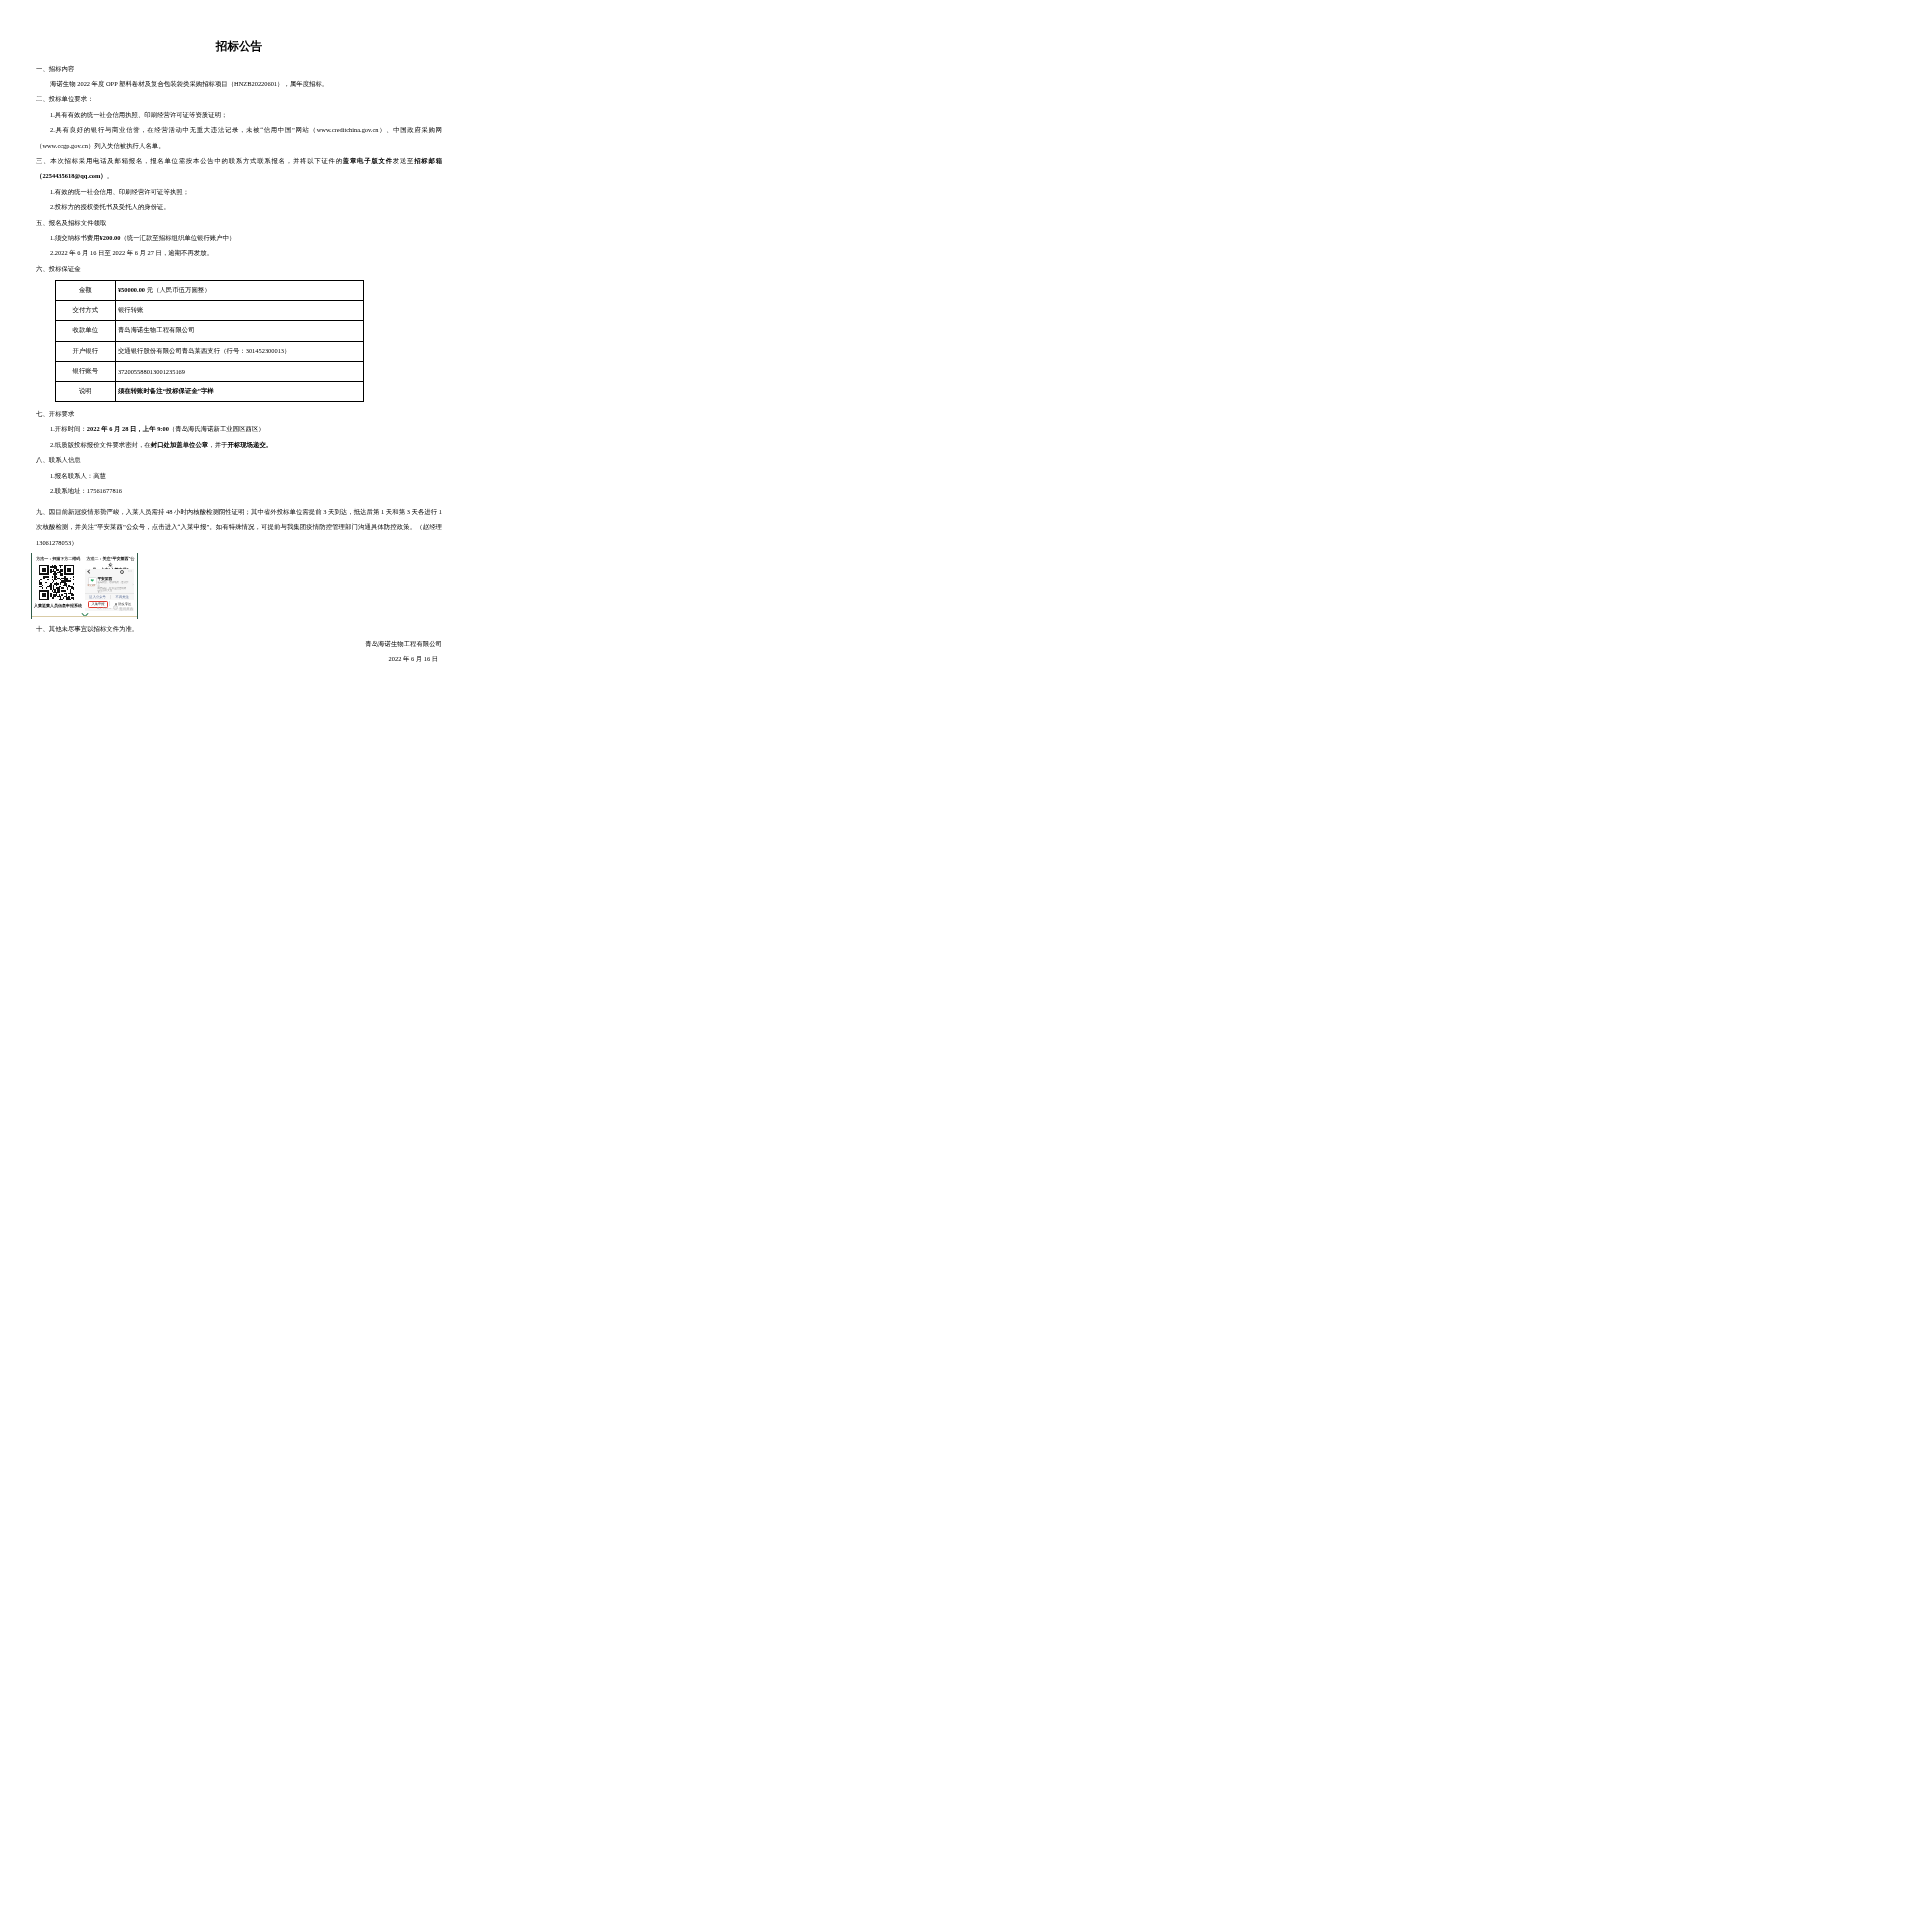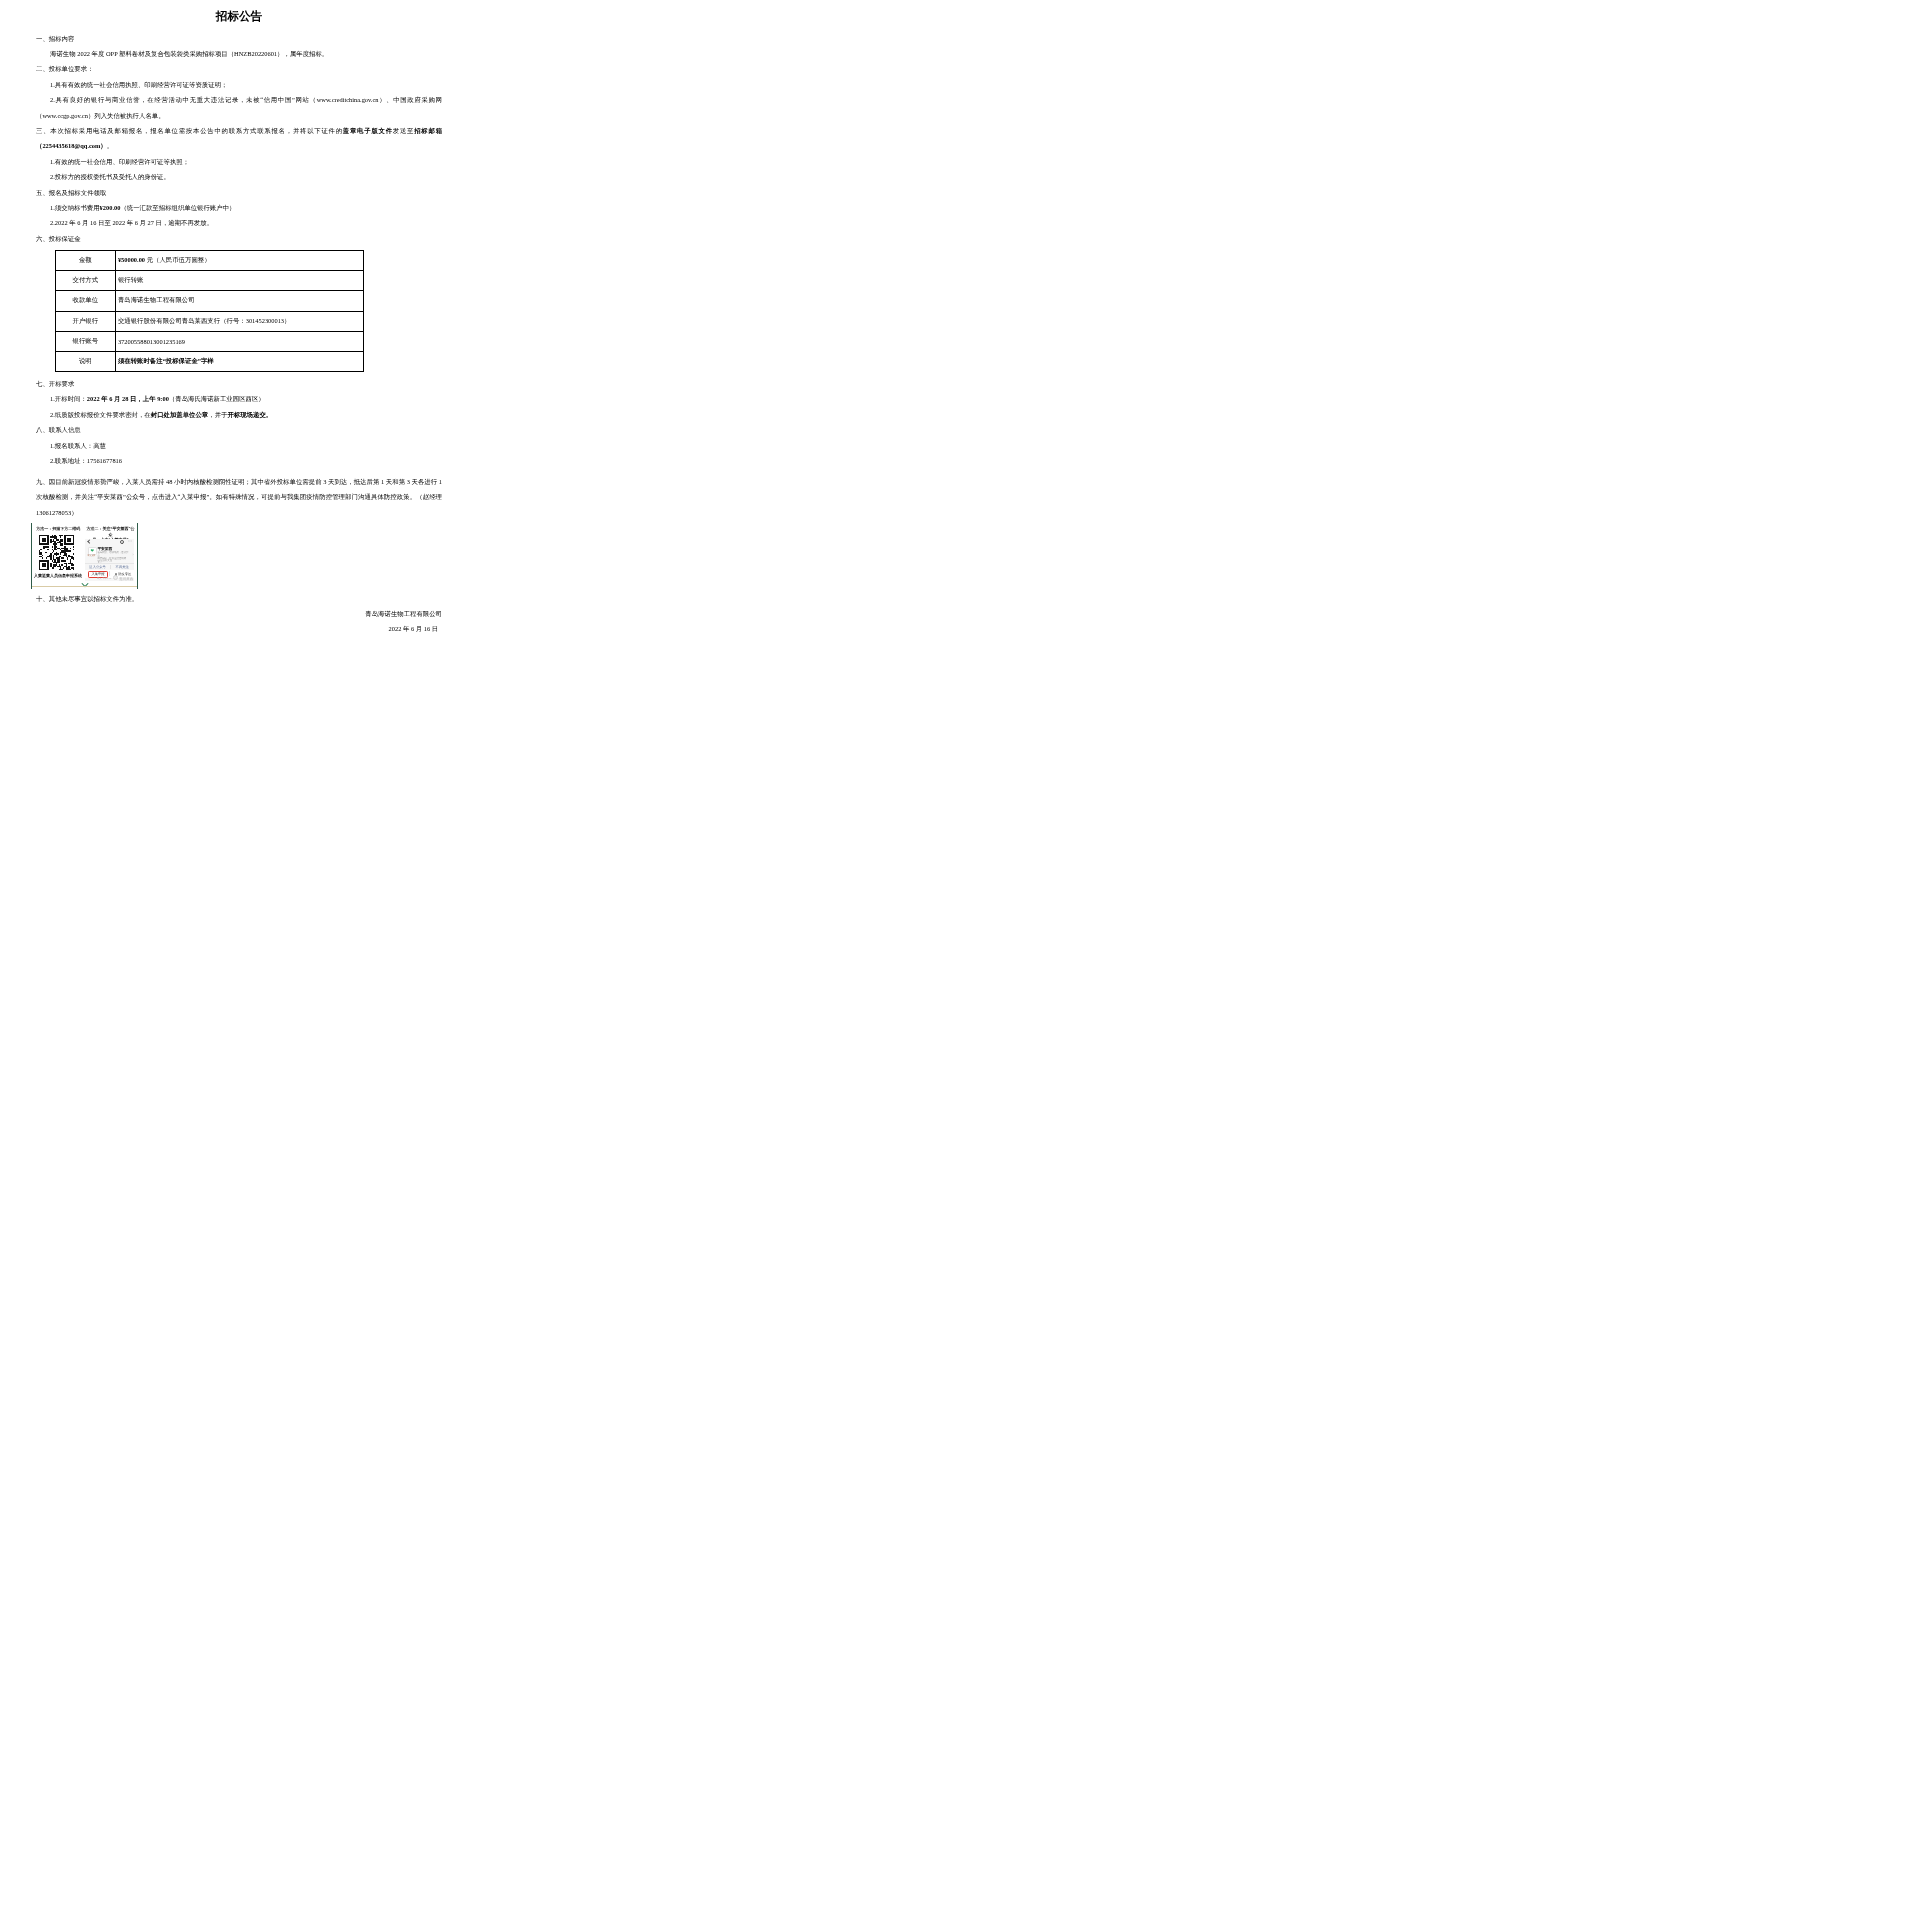--- a/index.html
+++ b/index.html
@@ -1,17 +1,17 @@
 <!DOCTYPE html>
 <html style="font-size:6.2px"><head>
 <meta charset="utf-8">
 <style>
   html,body{margin:0;padding:0;background:#ffffff;}
   body{width:478px;height:676px;position:relative;font-family:"Liberation Serif","DejaVu Serif",serif;color:#000;}
-  .doc{box-sizing:border-box;width:478px;height:676px;padding:7px 36px 0 36px;overflow:hidden;}
+  .doc{box-sizing:border-box;width:478px;height:676px;padding:37px 36px 0 36px;overflow:hidden;}
   .title{font-size:11.6px;font-weight:bold;text-align:center;line-height:19px;margin:0 0 4.6px 0;}
   p{margin:0;font-size:6.4px;line-height:15.4px;text-align:justify;}
   p.ind{text-indent:2.2em;}
   p.right{text-align:right;}
   b{font-weight:bold;}
   
   table.deposit{border-collapse:collapse;margin:3.5px 0 3.5px 19px;width:309px;table-layout:fixed;}
   table.deposit td{border:0.8px solid #000;border-top:1.2px solid #000;border-bottom:1.2px solid #000;
      font-size:6.4px;height:17.7px;padding:0.8px 2.3px;vertical-align:middle;}
   td.lab{width:54px;text-align:center;}

